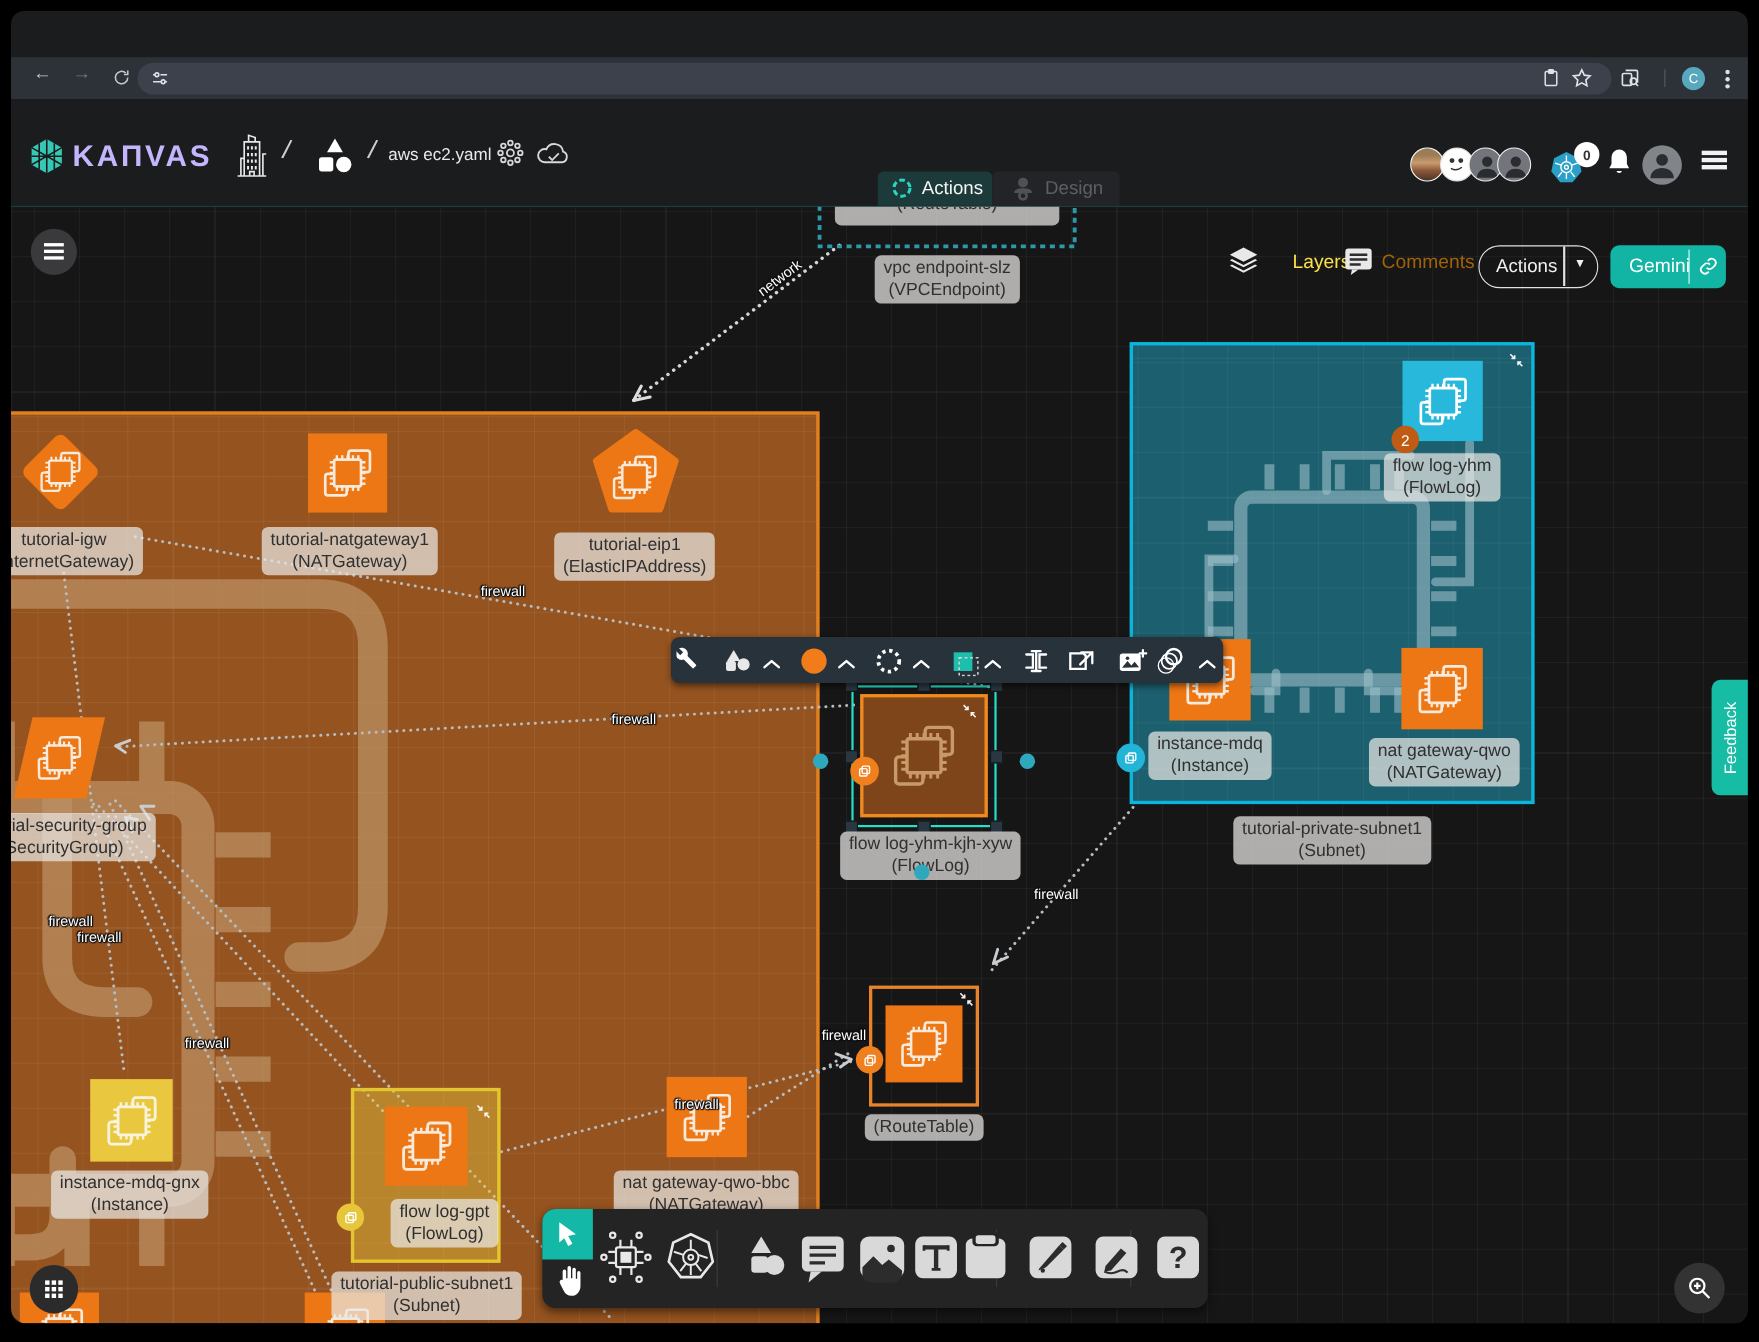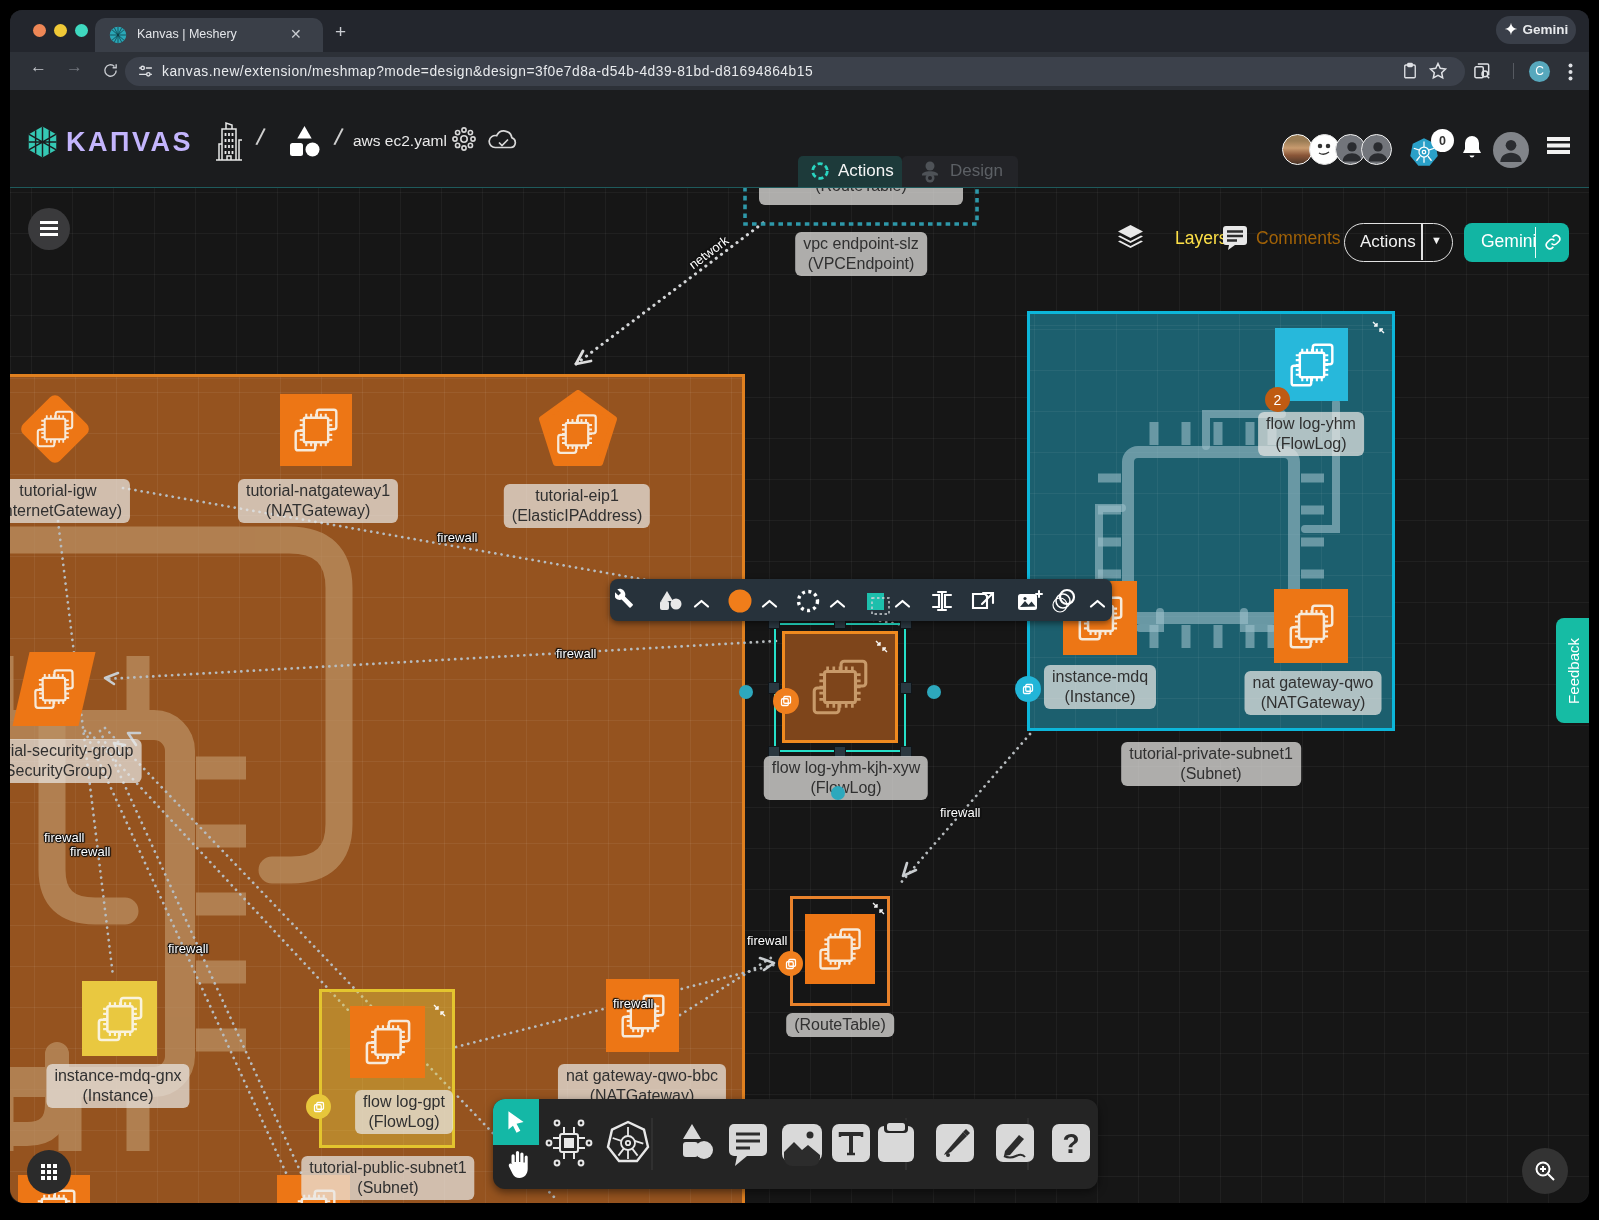--- a/index.html
+++ b/index.html
@@ -62,56 +62,36 @@
       <path d="M19 50v7M25.5 50v7M32 50v7M38.5 50v7M45 50v7"></path>
       <path d="M14 19h-7M14 25.5h-7M14 32h-7M14 38.5h-7M14 45h-7"></path>
       <path d="M50 19h7M50 25.5h7M50 32h7M50 38.5h7M50 45h7"></path>
     </g>
   </symbol>
  </defs>
 </svg>
 
 <div id="win">
 
-  <div id="tabstrip">
-    <div class="tl" style="left:23px; background:#ee8756;"></div>
-    <div class="tl" style="left:44px; background:#f0c937;"></div>
-    <div class="tl" style="left:65px; background:#3fd9c0;"></div>
-    <div id="tab">
-      <svg class="abs" style="left:14px;top:8px" width="18" height="18" viewBox="0 0 24 24">
-          <circle cx="12" cy="12" r="11" fill="#2aa8b8"></circle>
-          <g stroke="#0d3b44" stroke-width="1" fill="none">
-            <path d="M12 1v22M1 12h22M4 5l16 14M20 5L4 19M7 2.2l10 19.6M17 2.2L7 21.8"></path>
-          </g>
-        </svg>
-      <span class="abs" style="left:42px;top:9px">Kanvas | Meshery</span>
-      <span class="abs" style="left:195px;top:8px;color:#c9ccd1;font-size:14px">✕</span>
-    </div>
-    <span class="abs" style="left:325px;top:11px;color:#c9ccd1;font-size:19px;font-weight:300">+</span>
-    <div id="gembtn"><svg style="vertical-align:-2px;margin-right:5px" width="14" height="14" viewBox="0 0 24 24" fill="#fff">
-          <path d="M12 1c.6 6.5 4.5 10.4 11 11-6.5.6-10.4 4.5-11 11-.6-6.5-4.5-10.4-11-11 6.5-.6 10.4-4.5 11-11z"></path>
-        </svg>Gemini</div>
-  </div>
 
   <div id="addrbar">
     <span class="navic" style="left:20px">←</span>
     <span class="navic" style="left:56px;color:#72767d">→</span>
     <svg class="abs" style="left:92px;top:10px" width="17" height="17" viewBox="0 0 24 24" fill="none" stroke="#c5c8cd" stroke-width="2">
         <path d="M20 12a8 8 0 1 1-2.5-5.8"></path>
         <path d="M20 3v5h-5" stroke-width="2" fill="none"></path>
       </svg>
     <div id="urlpill">
       <span class="abs" style="left:13px;top:5px;width:19px;height:19px;border-radius:50%;"></span>
       <svg class="abs" style="left:12px;top:6px" width="17" height="17" viewBox="0 0 24 24" fill="none" stroke="#dfe1e5" stroke-width="2">
           <circle cx="8" cy="7" r="2.4"></circle>
           <path d="M12.5 7H21M3 7h3.1"></path>
           <circle cx="16" cy="16" r="2.4"></circle>
           <path d="M3 16h10.4M18.6 16H21"></path>
         </svg>
-      <span class="abs" style="left:37px;top:0">kanvas.new/extension/meshmap?mode=design&amp;design=3f0e7d8a-d54b-4d39-81bd-d81694864b15</span>
       <svg class="abs" style="left:1276px;top:5px" width="18" height="18" viewBox="0 0 24 24" fill="none" stroke="#dfe1e5" stroke-width="1.8">
           <rect x="5" y="4" width="14" height="17" rx="1.5"></rect>
           <rect x="9" y="2" width="6" height="4" rx="1" fill="#dfe1e5"></rect>
         </svg>
       <svg class="abs" style="left:1303px;top:4px" width="20" height="20" viewBox="0 0 24 24" fill="none" stroke="#dfe1e5" stroke-width="1.8">
           <path d="M12 3l2.7 5.8 6.3.8-4.6 4.4 1.2 6.3-5.6-3.1-5.6 3.1 1.2-6.3L3 9.6l6.3-.8z"></path>
         </svg>
     </div>
     <svg class="abs" style="left:1462px;top:9px" width="20" height="20" viewBox="0 0 24 24" fill="none" stroke="#dfe1e5" stroke-width="1.8">
         <path d="M20 17V5a1.5 1.5 0 0 0-1.5-1.5H7"></path>

